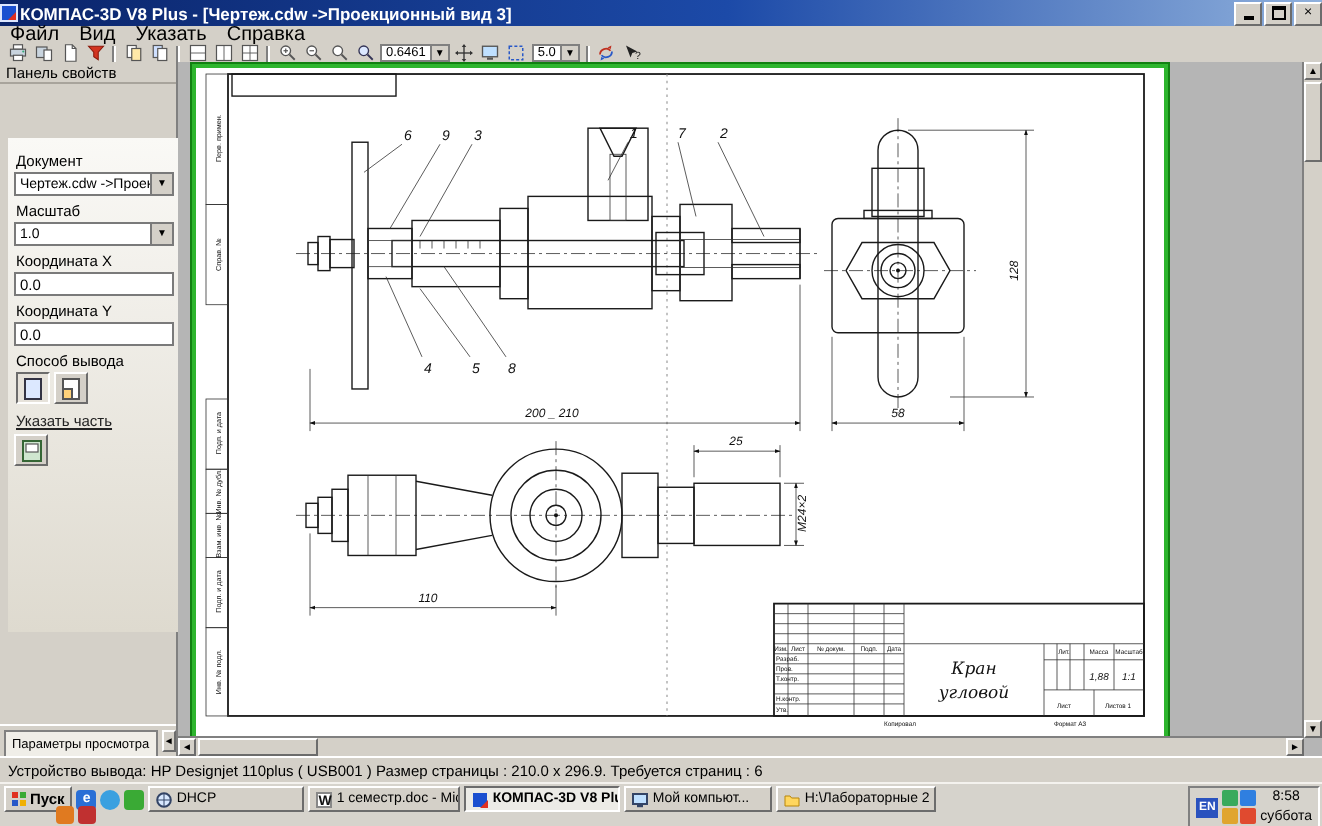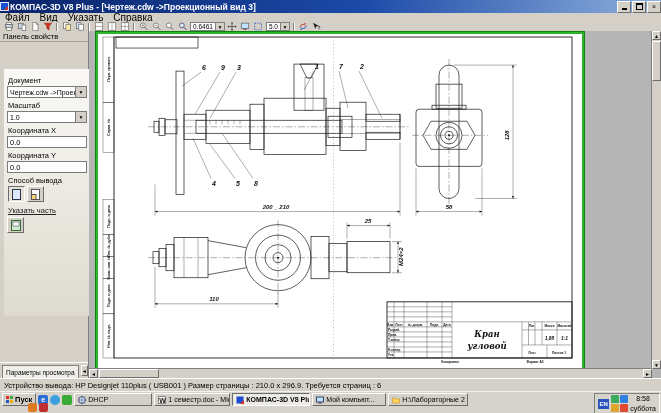--- a/index.html
+++ b/index.html
@@ -62,21 +62,21 @@
   .paneltabs{position:absolute;left:0;bottom:0;width:88px;height:15px;background:#d4d0c8;
     border-top:1px solid #fff;display:flex;align-items:flex-end;}
   .ptab{height:12px;background:#f0eee8;border:1px solid #808080;border-bottom:none;font-size:6.5px;
     display:flex;align-items:center;padding:0 3px;margin-left:2px;white-space:nowrap;}
   .ptabbtn{width:9px;height:9px;background:#d4d0c8;font-size:5px;display:flex;align-items:center;
     justify-content:center;margin-left:2px;margin-bottom:2px;}
 
   
   .viewport{position:absolute;left:89px;top:0;width:572px;height:347px;background:#b5b5b5;overflow:hidden;}
   .sheetwrap{position:absolute;left:7px;top:1px;width:484px;height:335px;background:#fff;
-    border:2px solid #2db52d;box-shadow:0 0 0 1px #118011;font-weight:bold;}
+    border:2px solid #2db52d;box-shadow:0 0 0 1px #118011;}
   .sheetwrap svg{display:block;}
   .vscroll{position:absolute;right:0;top:0;width:9px;height:338px;background:#d4d0c8;border-left:1px solid #808080;}
   .hscroll{position:absolute;left:0;bottom:0;width:563px;height:9px;background:#d4d0c8;border-top:1px solid #808080;}
   .sbtn{position:absolute;width:9px;height:9px;background:#d4d0c8;font-size:5px;display:flex;
     align-items:center;justify-content:center;box-sizing:border-box;}
   .thumbv{position:absolute;left:0;top:10px;width:9px;height:40px;background:#d4d0c8;box-sizing:border-box;}
   .thumbh{position:absolute;left:10px;top:0;width:60px;height:9px;background:#d4d0c8;box-sizing:border-box;}
 
   
   .statusbar{position:absolute;left:0;top:378px;width:661px;height:13px;background:#d4d0c8;

